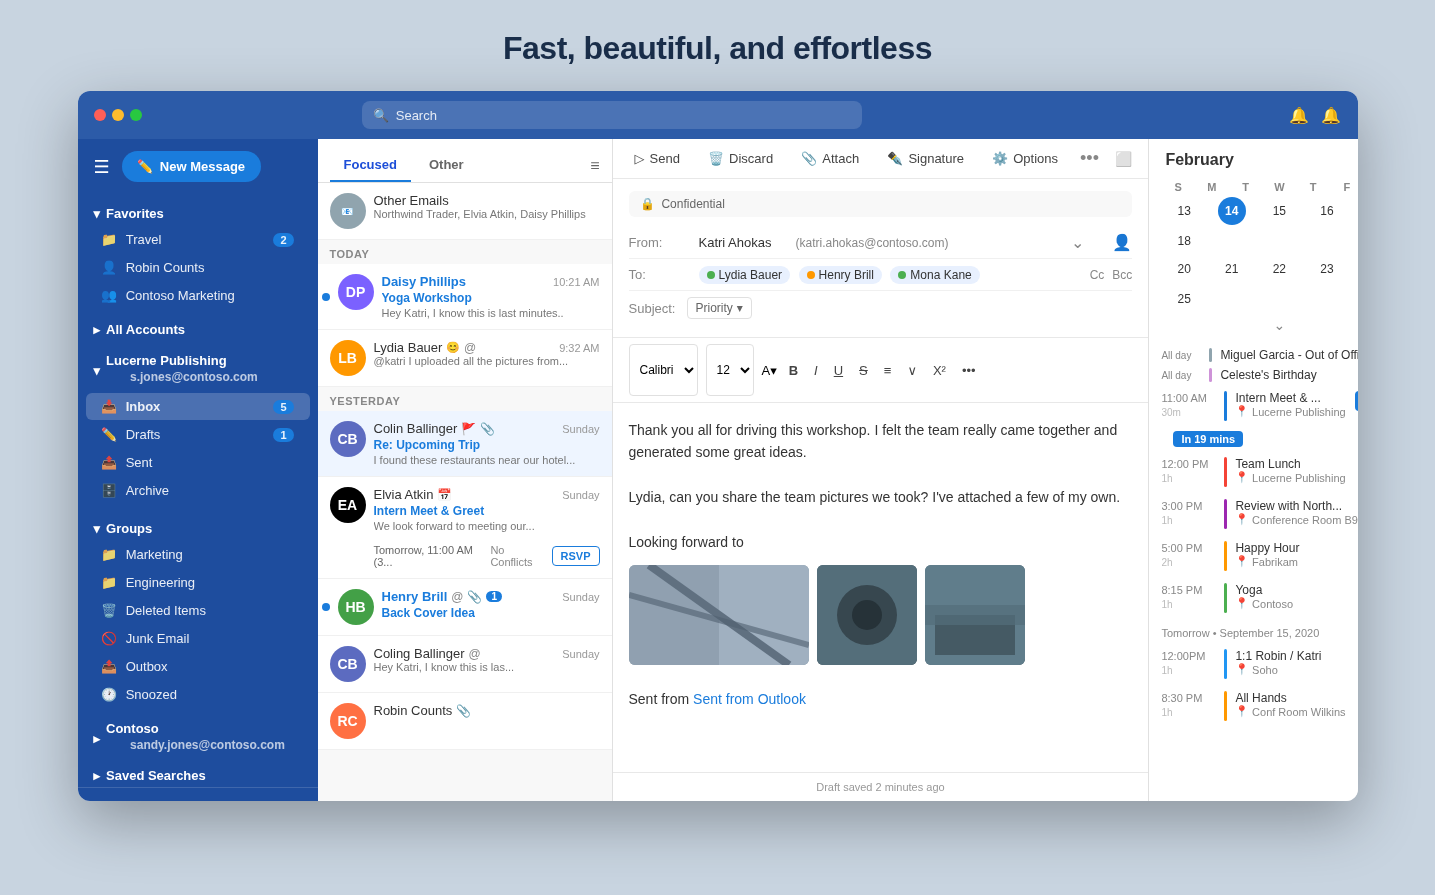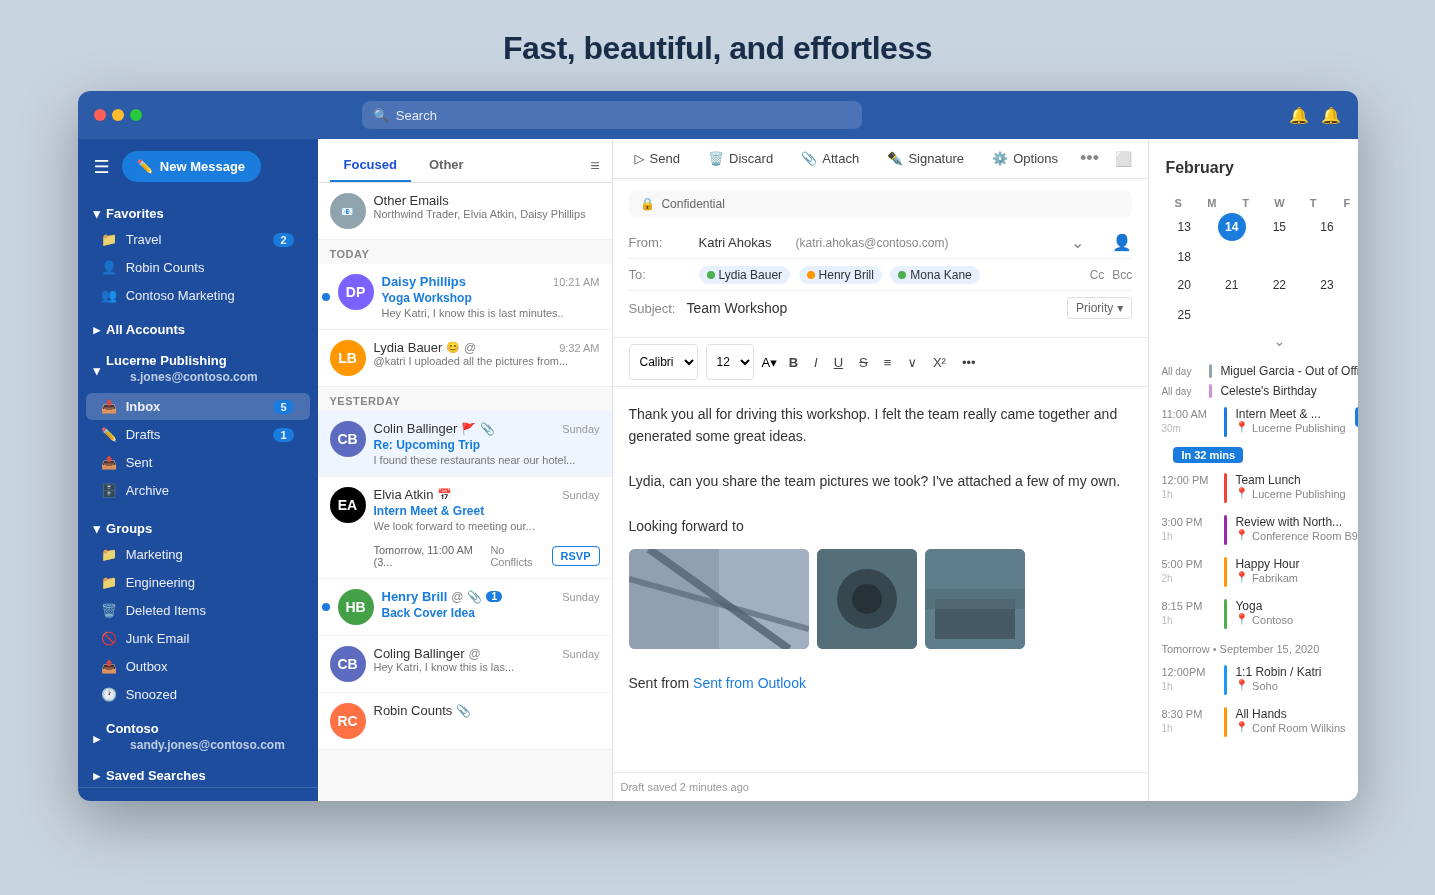--- a/index.html
+++ b/index.html
@@ -365,21 +365,21 @@
       display: flex;
       align-items: center;
       padding: 6px 16px;
       gap: 8px;
       border-bottom: 1px solid #e8e8e8;
       flex-wrap: wrap;
     }
     .fmt-select {
       border: 1px solid #e0e0e0;
       border-radius: 4px;
-      padding: 9px 6px;
+      padding: 17px 6px;
       font-size: 12px;
       background: white;
     }
     .fmt-btn {
       background: none;
       border: none;
       cursor: pointer;
       font-size: 13px;
       color: #444;
       padding: 2px 4px;
@@ -399,41 +399,41 @@
       display: flex;
       gap: 8px;
       margin-top: 12px;
     }
     .compose-image {
       border-radius: 6px;
       overflow: hidden;
       background: #ddd;
     }
     .compose-footer {
-      padding: 8px 8px;
+      padding: 8px 28px;
       border-top: 1px solid #e8e8e8;
       display: flex;
-      justify-content: flex-start;
+      justify-content: center;
       font-size: 11px;
       color: #999;
     }
     .outlook-link { color: #1a7cdc; }
     
     .calendar-panel {
       width: 260px;
       background: white;
       display: flex;
       flex-direction: column;
       flex-shrink: 0;
       overflow-y: auto;
     }
     .cal-header {
       display: flex;
       align-items: center;
-      padding: 20px 16px;
+      padding: 12px 16px;
       gap: 8px;
     }
     .cal-month {
       font-size: 16px;
       font-weight: 700;
       color: #333;
       flex: 1;
     }
     .cal-grid {
       padding: 0 12px;
@@ -900,21 +900,20 @@
             </span>
           </div>
           <div class="cc-bcc">
             <span>Cc</span>
             <span>Bcc</span>
           </div>
         </div>
 
         <div class="subject-row">
           <span class="subject-label">Subject:</span>
-          <span class="subject-value">Team Workshop</span>
           <button class="priority-btn">
             <span>Priority</span>
             <span>▾</span>
           </button>
         </div>
       </div>
 
       <div class="formatting-bar">
         <select class="fmt-select">
           <option>Calibri</option>
@@ -1031,21 +1030,21 @@
           <div class="cal-event-content">
             <div class="cal-event-title">Intern Meet &amp; ...</div>
             <div class="cal-event-location">
               <span>📍</span>
               <span>Lucerne Publishing</span>
             </div>
           </div>
           <button class="cal-join-btn">Join</button>
         </div>
         <div style="padding:0 12px;">
-          <span class="in-progress-badge">In 32 mins</span>
+          <span class="in-progress-badge">In 19 mins</span>
         </div>
 
         <div class="cal-event">
           <div class="cal-event-time">
             <div>12:00 PM</div>
             <div class="cal-event-duration">1h</div>
           </div>
           <div class="cal-event-bar" style="background:#f44336;"></div>
           <div class="cal-event-content">
             <div class="cal-event-title">Team Lunch</div>

